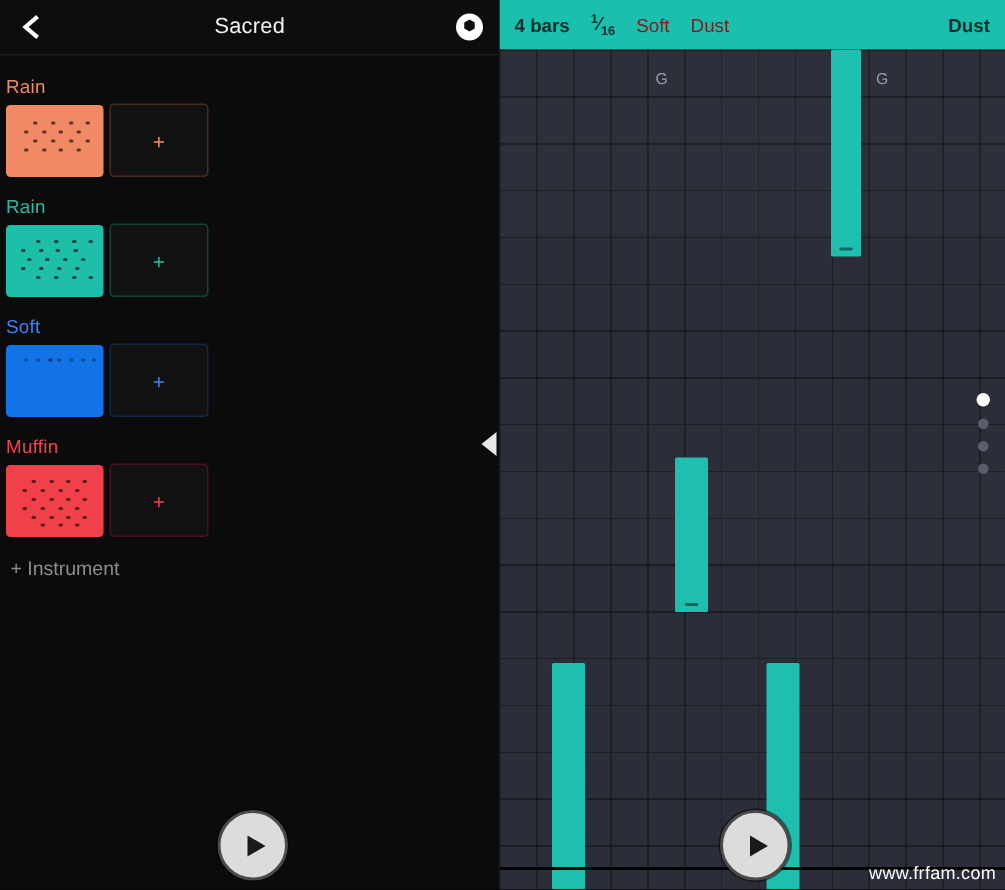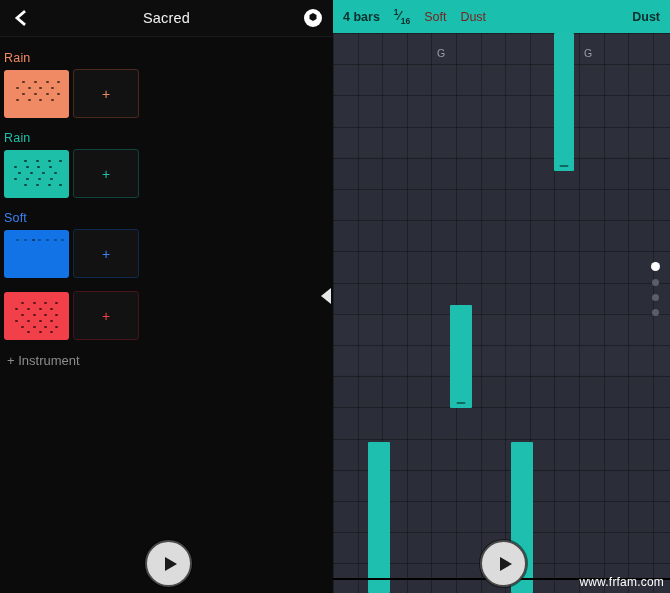--- a/index.html
+++ b/index.html
@@ -355,20 +355,21 @@
             <span class="dot" style="left:34px;top:9px;background:rgba(0,0,0,0.35)"></span>
             <span class="dot" style="left:42px;top:9px;background:rgba(0,0,0,0.35)"></span>
             <span class="dot" style="left:50px;top:9px;background:rgba(0,0,0,0.35)"></span>
             <span class="dot" style="left:57px;top:9px;background:rgba(0,0,0,0.35)"></span>
           </div>
           <div class="add-cell" style="border:1px solid #10294a; color:#3B82F6">+</div>
         </div>
       </div>
 
       <div class="track">
+        <div class="track-name" style="color:#F2404A">Muffin</div>
         <div class="track-row">
           <div class="clip" style="background:#F2404A">
             <span class="dot" style="left:17px;top:10px"></span>
               <span class="dot" style="left:29px;top:10px"></span>
             <span class="dot" style="left:40px;top:10px"></span>
               <span class="dot" style="left:51px;top:10px"></span>
             <span class="dot" style="left:11px;top:16px"></span>
               <span class="dot" style="left:23px;top:16px"></span>
             <span class="dot" style="left:35px;top:16px"></span>
               <span class="dot" style="left:46px;top:16px"></span>

